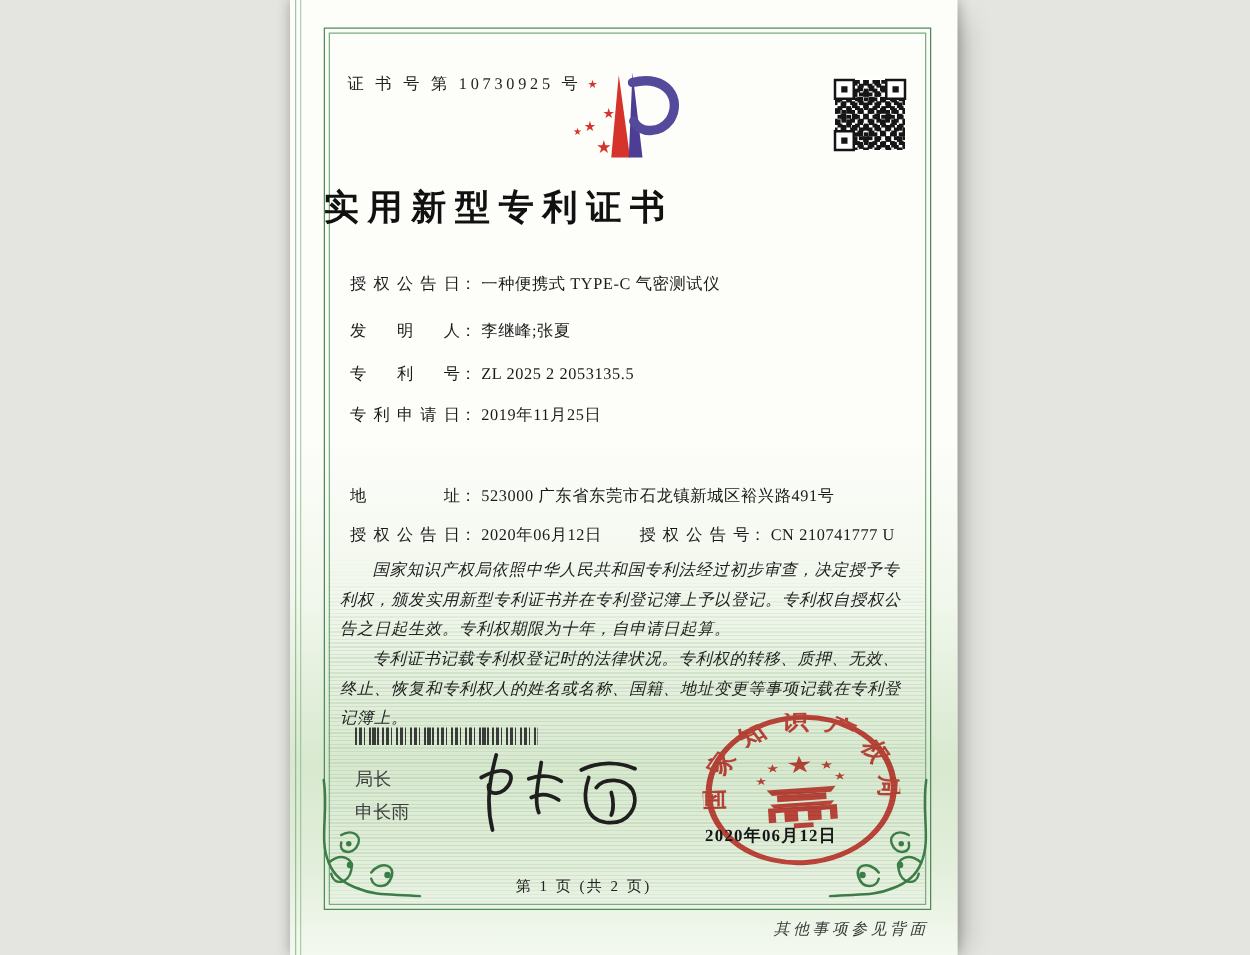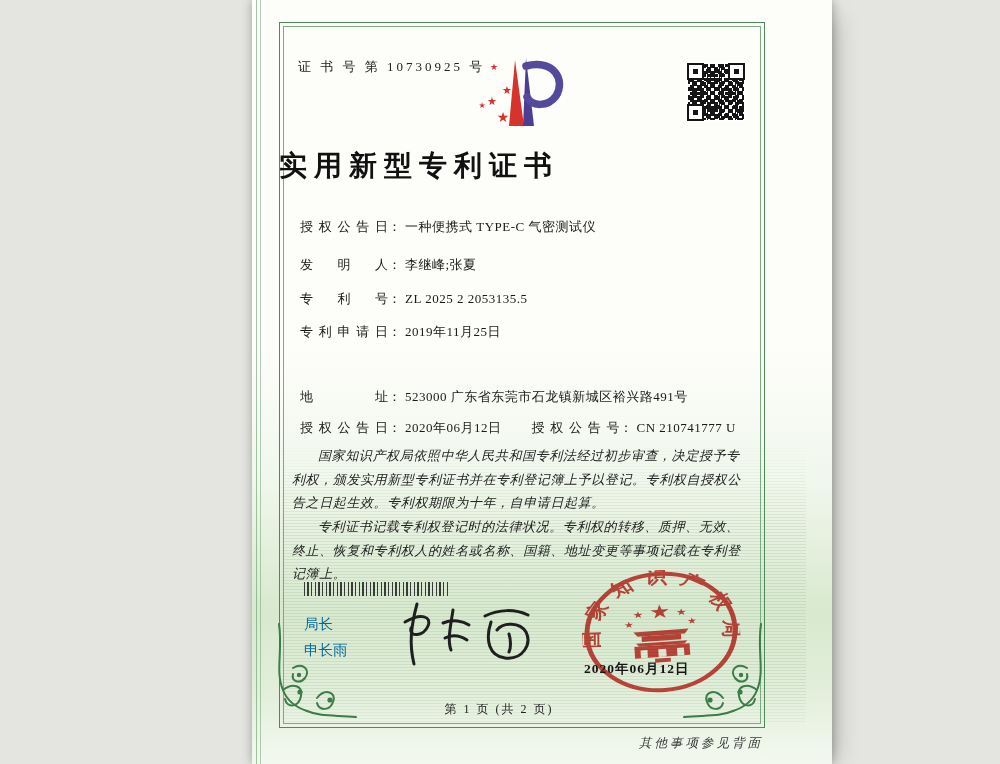--- a/index.html
+++ b/index.html
@@ -5,24 +5,23 @@
   html,body{margin:0;padding:0;}
   body{
     width:1000px;height:764px;overflow:hidden;
     background:linear-gradient(115deg,#f8f8f6 0%,#ececе8 45%,#d2d2ce 100%);
     background-color:#e4e4e0;
     font-family:"Liberation Serif","DejaVu Serif",serif;
     color:#1c1c1c;
     position:relative;
   }
   .page{
-    position:absolute;left:252px;top:0;width:534px;height:764px;
+    position:absolute;left:232px;top:0;width:534px;height:764px;
     background:#fdfdfa;
     box-shadow:0 0 10px rgba(0,0,0,.30), 14px 6px 22px -10px rgba(0,0,0,.22);
-    padding-left:46px;
   }
   .bg-tint{
     position:absolute;inset:0;
     background:linear-gradient(180deg,rgba(255,255,255,0) 0%,rgba(255,255,255,0) 46%,
       rgba(228,241,221,.45) 62%,rgba(207,228,197,.8) 80%,rgba(216,233,207,.75) 90%,rgba(236,245,231,.55) 100%);
   }
   .bg-lines{
     position:absolute;left:30px;right:26px;top:440px;height:282px;
     background:repeating-linear-gradient(0deg,rgba(92,142,92,.14) 0 1px,rgba(255,255,255,0) 1px 3px);
     -webkit-mask-image:linear-gradient(180deg,transparent,#000 30%,#000 88%,rgba(0,0,0,.5));
@@ -70,33 +69,33 @@
   .paras{
     position:absolute;left:40px;top:444px;width:454px;
     font-size:13px;line-height:1.82;letter-spacing:.6px;font-style:italic;color:#222;
   }
   .paras p{margin:0;text-indent:2em;}
   .barcode{
     position:absolute;left:52px;top:582px;width:146px;height:14px;
     background:repeating-linear-gradient(90deg,#1d1d1d 0 1.5px,transparent 1.5px 3px,#1d1d1d 3px 5.5px,transparent 5.5px 7px,#1d1d1d 7px 8px,transparent 8px 11px);
     opacity:.85;
   }
-  .officer{position:absolute;left:52px;top:611px;font-size:14.5px;line-height:26px;color:#0369a1;}
+  .officer{position:absolute;left:52px;top:611px;font-size:14.5px;line-height:26px;color:#404040;}
   .signature{position:absolute;left:130px;top:592px;width:170px;height:85px;}
   .seal{
     position:absolute;left:330px;top:570px;width:158px;height:124px;
     mix-blend-mode:multiply;opacity:.88;transform:rotate(-4deg);
   }
   .seal-date{
     position:absolute;left:332px;top:660px;width:160px;z-index:5;
     font-size:13.5px;font-weight:700;letter-spacing:1px;color:#151515;white-space:nowrap;
   }
   .page-footer{
     position:absolute;left:27px;top:701px;width:416px;text-align:center;
-    font-size:12px;letter-spacing:2px;color:#222;margin-left:12px;
+    font-size:12px;letter-spacing:2px;color:#222;
   }
   .back-note{
     position:absolute;left:27px;top:735px;width:484px;text-align:right;
     font-size:12.5px;font-style:italic;letter-spacing:3px;color:#3a3a3a;
   }
 </style>
 </head>
 <body>
 
 <div class="page">

